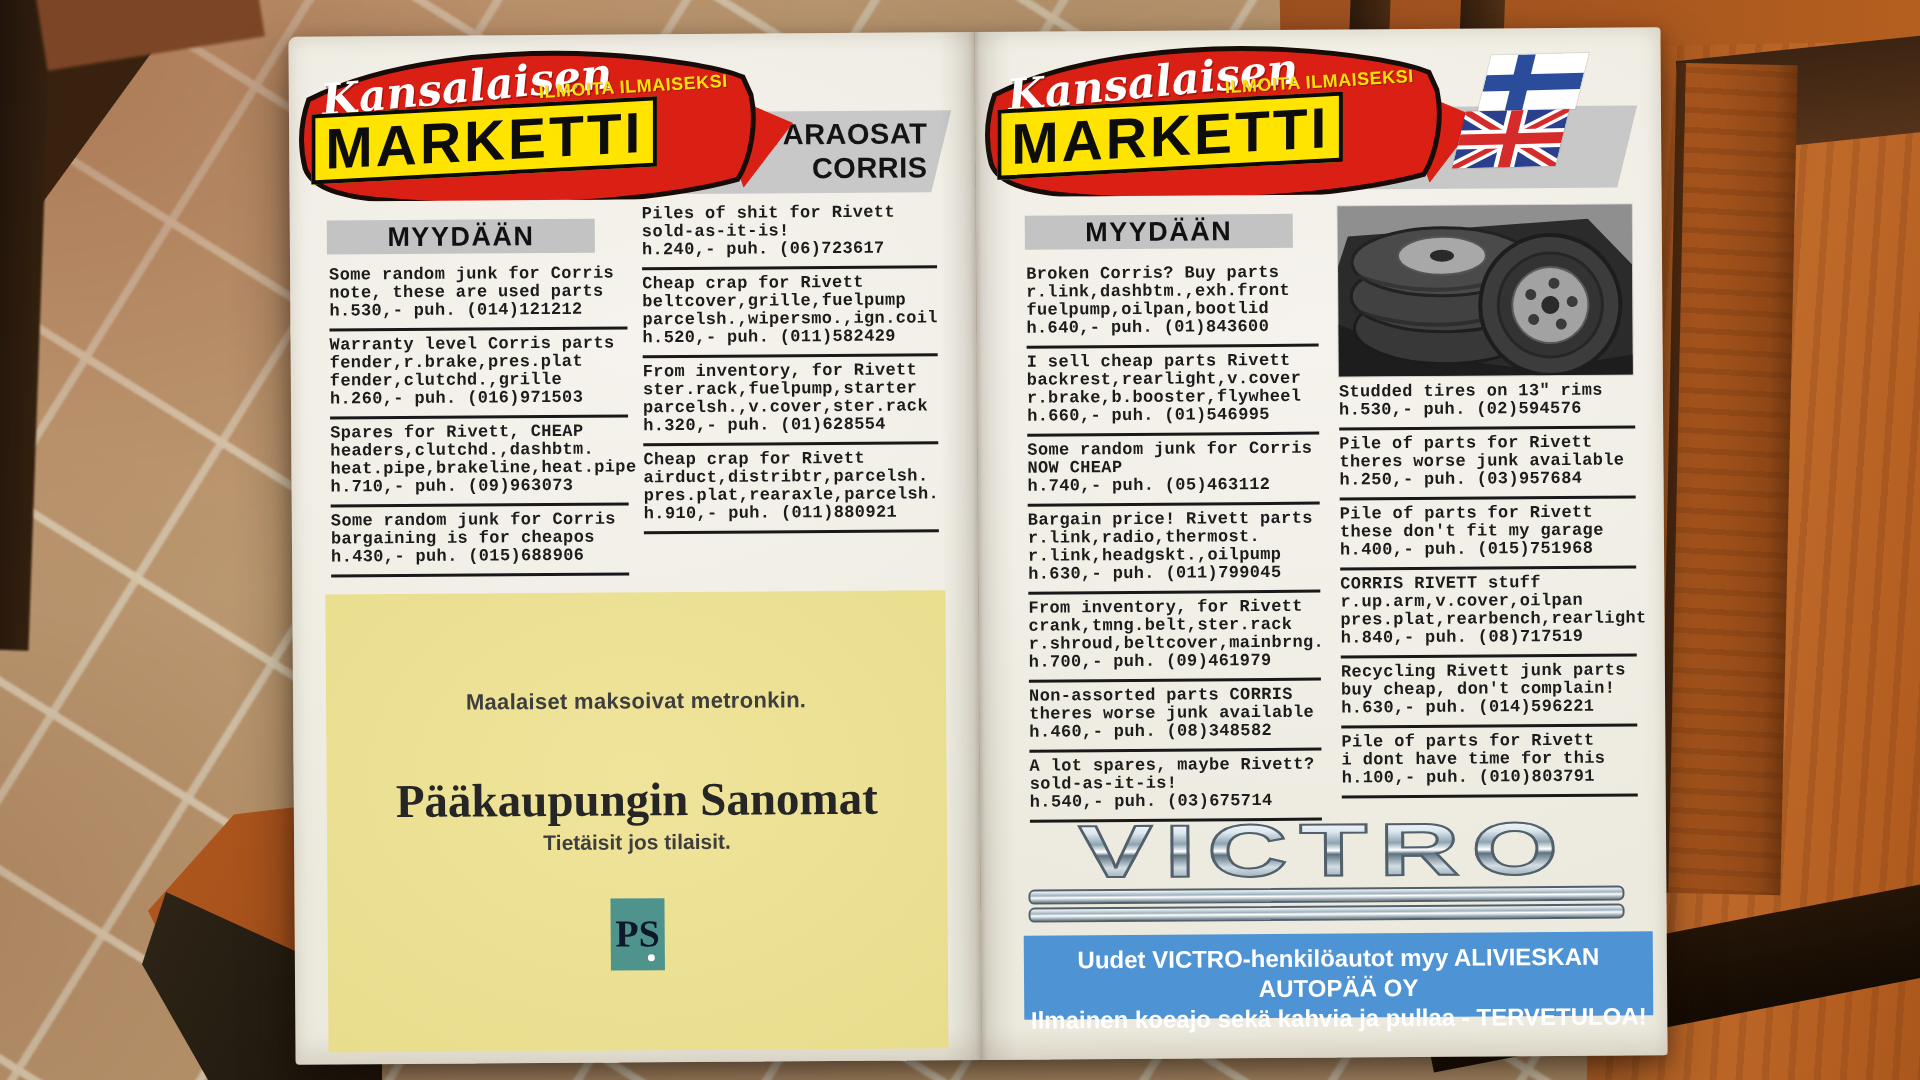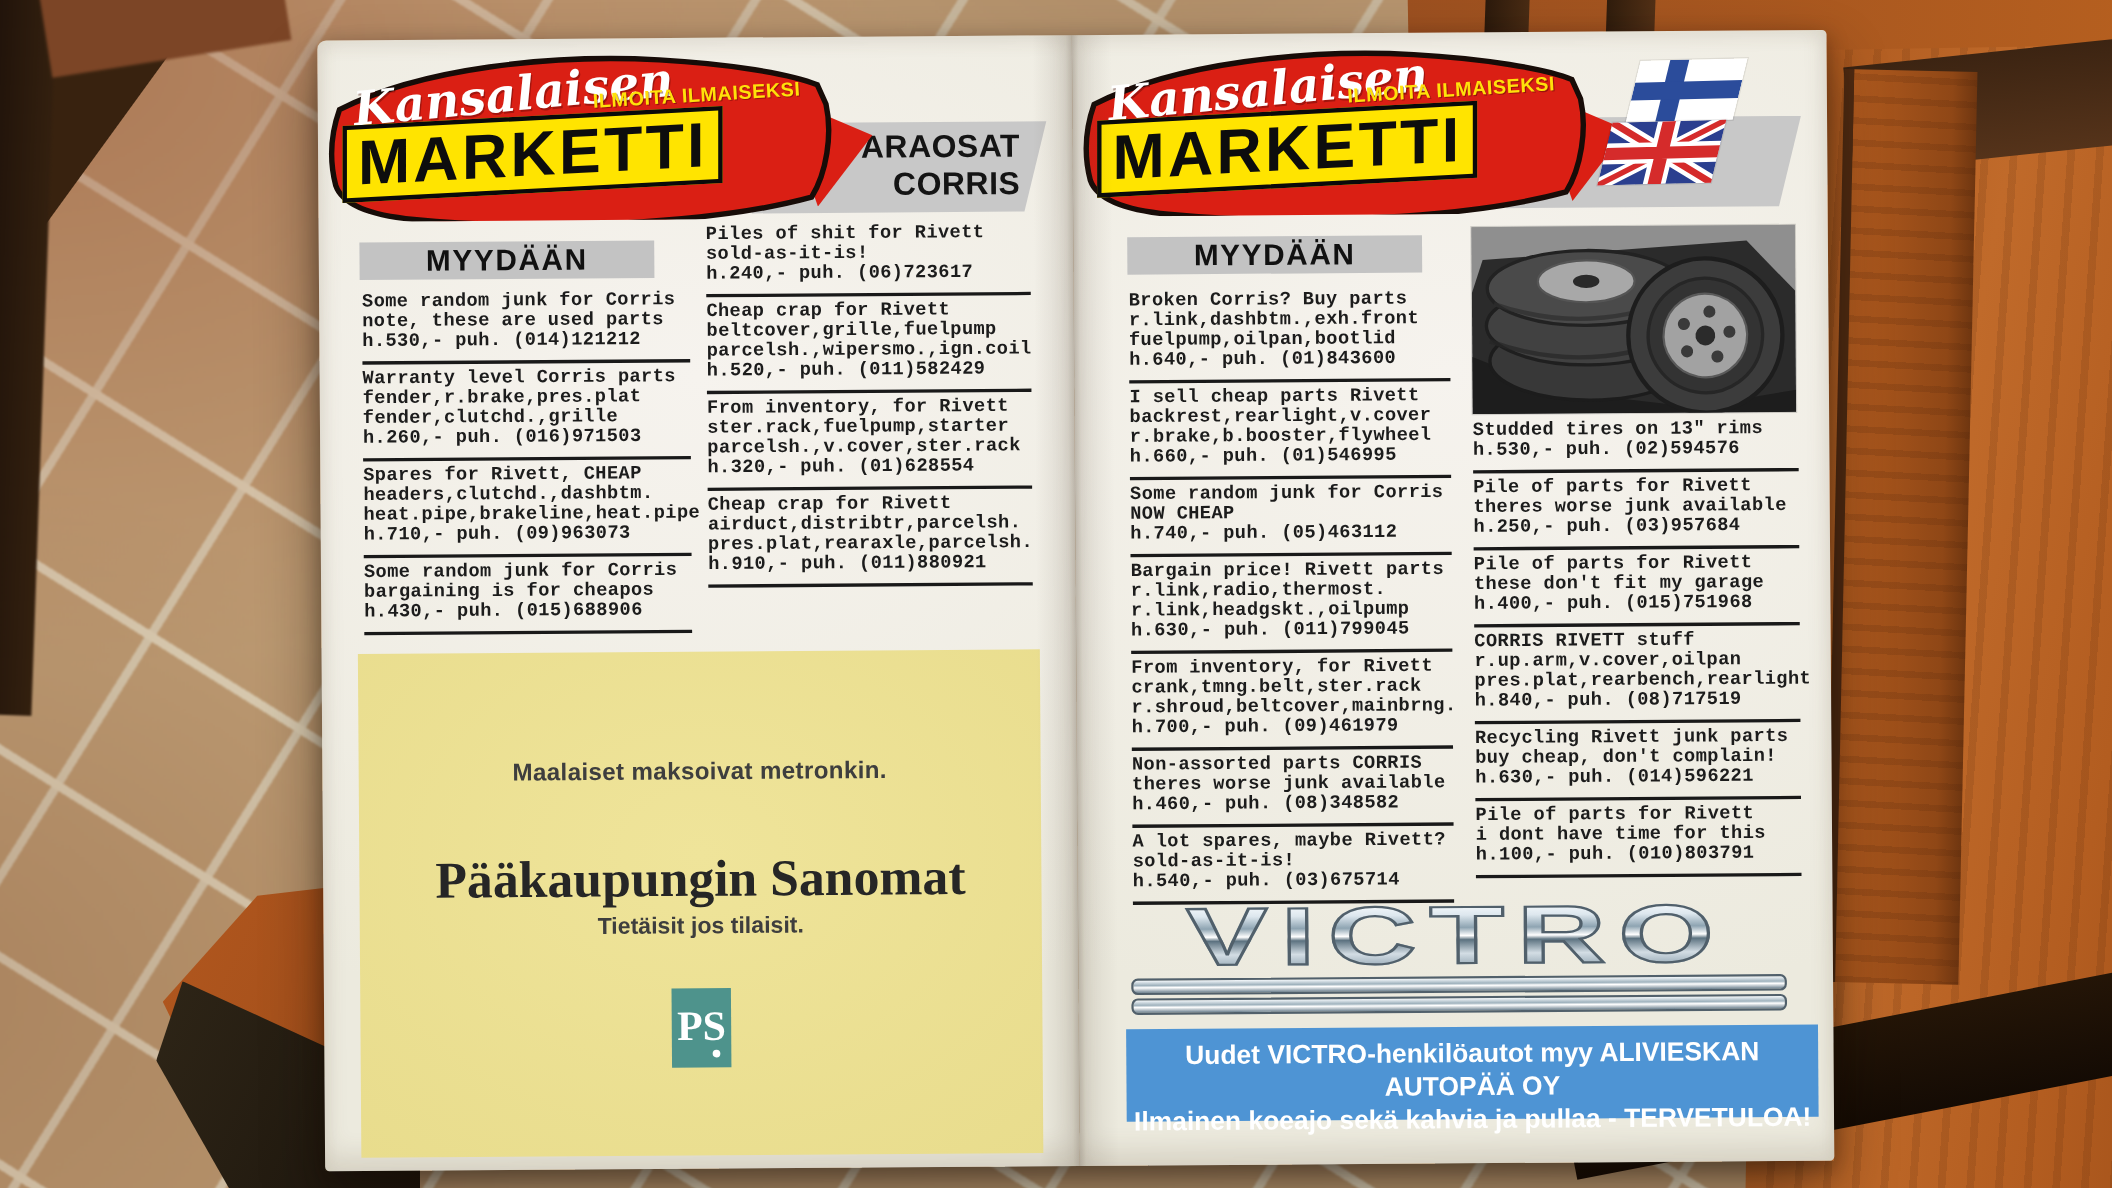--- a/index.html
+++ b/index.html
@@ -103,21 +103,21 @@
     box-shadow:0 0 0 1px rgba(0,0,0,.15);}
   .photo svg{width:100%;height:100%;display:block;}
 
   
   .promo{position:absolute;left:33px;top:558px;width:620px;height:458px;z-index:3;
     background:radial-gradient(500px 380px at 50% 40%, #efe49a, #e8dc8c);text-align:center;}
   .promo-kicker{padding-top:96px;font-weight:700;font-size:22px;color:#3e3e3e;letter-spacing:.3px;}
   .promo-title{margin-top:58px;font-family:"Liberation Serif", serif;font-weight:700;font-size:47px;color:#262626;}
   .promo-tagline{margin-top:4px;font-weight:700;font-size:21px;color:#3e3e3e;}
   .promo-logo{position:relative;display:inline-block;margin-top:44px;width:54px;height:72px;background:#4e938c;
-    color:#ffffff;font-family:"Liberation Serif", serif;font-weight:700;font-size:38px;line-height:70px;}
+    color:#0f172a;font-family:"Liberation Serif", serif;font-weight:700;font-size:38px;line-height:70px;}
   .promo-logo .dot{position:absolute;right:10px;bottom:9px;width:7px;height:7px;border-radius:50%;background:#fff;}
 
   
   .victro-logo{position:absolute;left:50px;top:790px;width:588px;height:62px;z-index:3;text-align:center;
     font-weight:900;font-size:74px;line-height:62px;letter-spacing:8px;
     transform:scaleX(1.5);transform-origin:50% 50%;
     background:linear-gradient(180deg,#fafdff 0%,#dde7ee 20%,#8ea4b2 38%,#ffffff 50%,#5c7280 56%,#d3dde4 76%,#879caa 100%);
     -webkit-background-clip:text;background-clip:text;color:transparent;
     -webkit-text-stroke:2px #51606b;}
   .victro-bar{position:absolute;left:48px;width:592px;height:11px;border-radius:6px;z-index:3;

